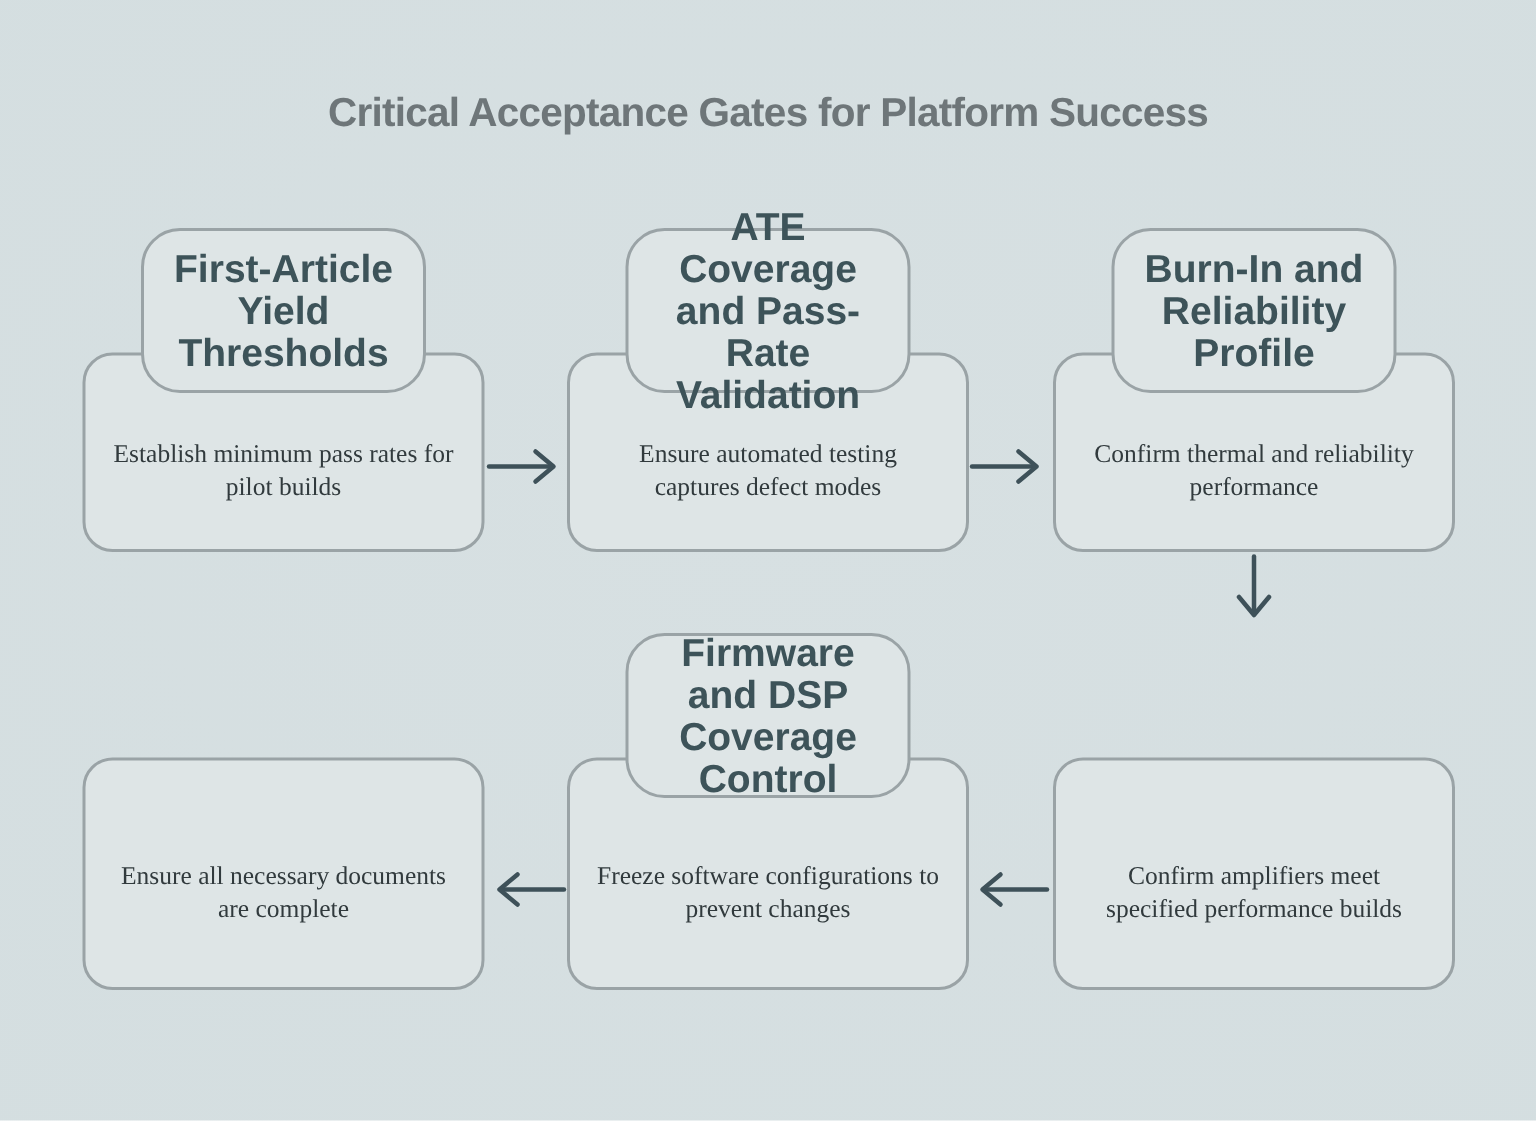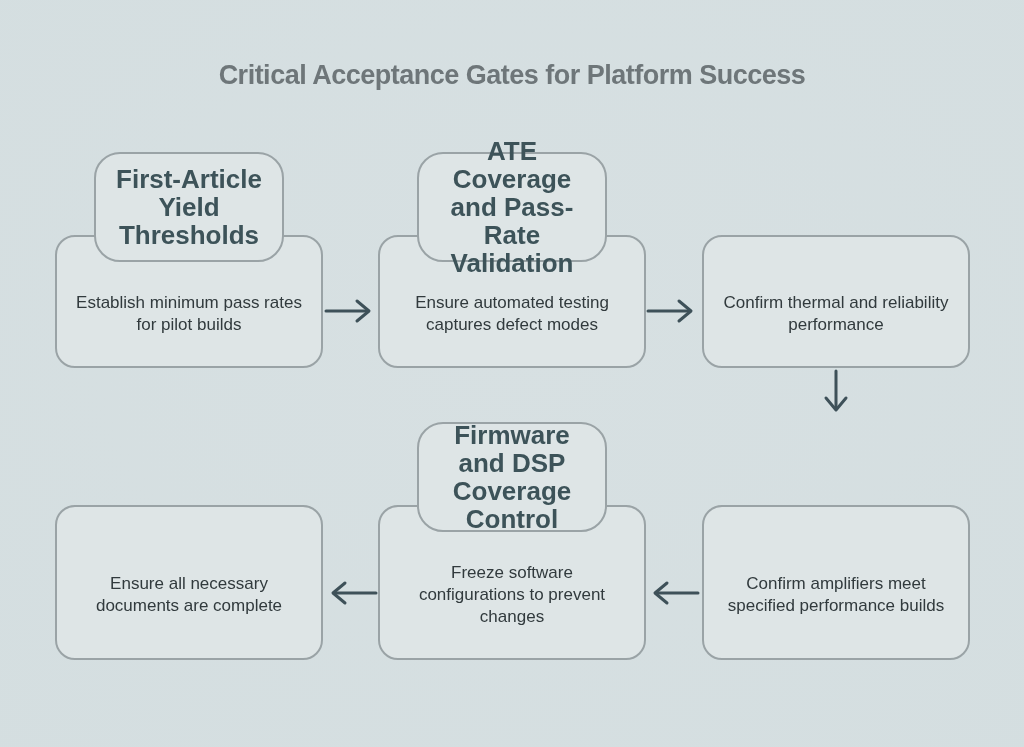--- a/index.html
+++ b/index.html
@@ -44,20 +44,21 @@
     position: absolute;
     left: 0; top: 0; right: 0; bottom: 0;
     box-sizing: border-box;
     background: #dee5e6;
     border: 2px solid #9aa3a6;
     border-radius: 20px;
     display: flex;
     align-items: center;
     justify-content: center;
     padding: 29px 16px 4px 16px;
+    font-family: Liberation Serif, serif;
   }
   .node-desc {
     max-width: 228px;
     text-align: center;
     font-size: 17px;
     line-height: 22px;
     color: #313a3d;
   }
   .node-header {
     position: absolute;
@@ -121,20 +122,23 @@
     </div>
     <div class="node-header">
       <div class="node-header-label">ATE Coverage and Pass-Rate Validation</div>
     </div>
   </div>
 
   <div class="node row1 col3">
     <div class="node-outer">
       <div class="node-desc">Confirm thermal and reliability performance</div>
     </div>
+    <div class="node-header">
+      <div class="node-header-label">Burn-In and Reliability Profile</div>
+    </div>
   </div>
 
   <div class="node row2 col3">
     <div class="node-outer">
       <div class="node-desc">Confirm amplifiers meet specified performance builds</div>
     </div>
   </div>
 
   <div class="node row2 col2">
     <div class="node-outer">

